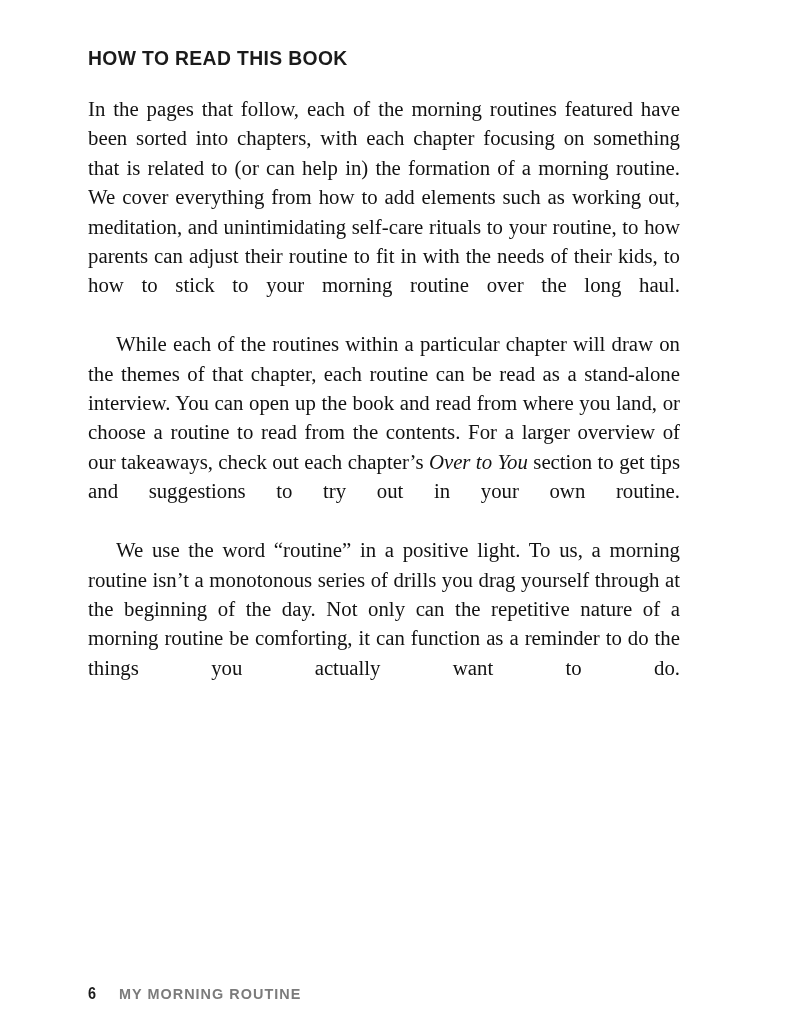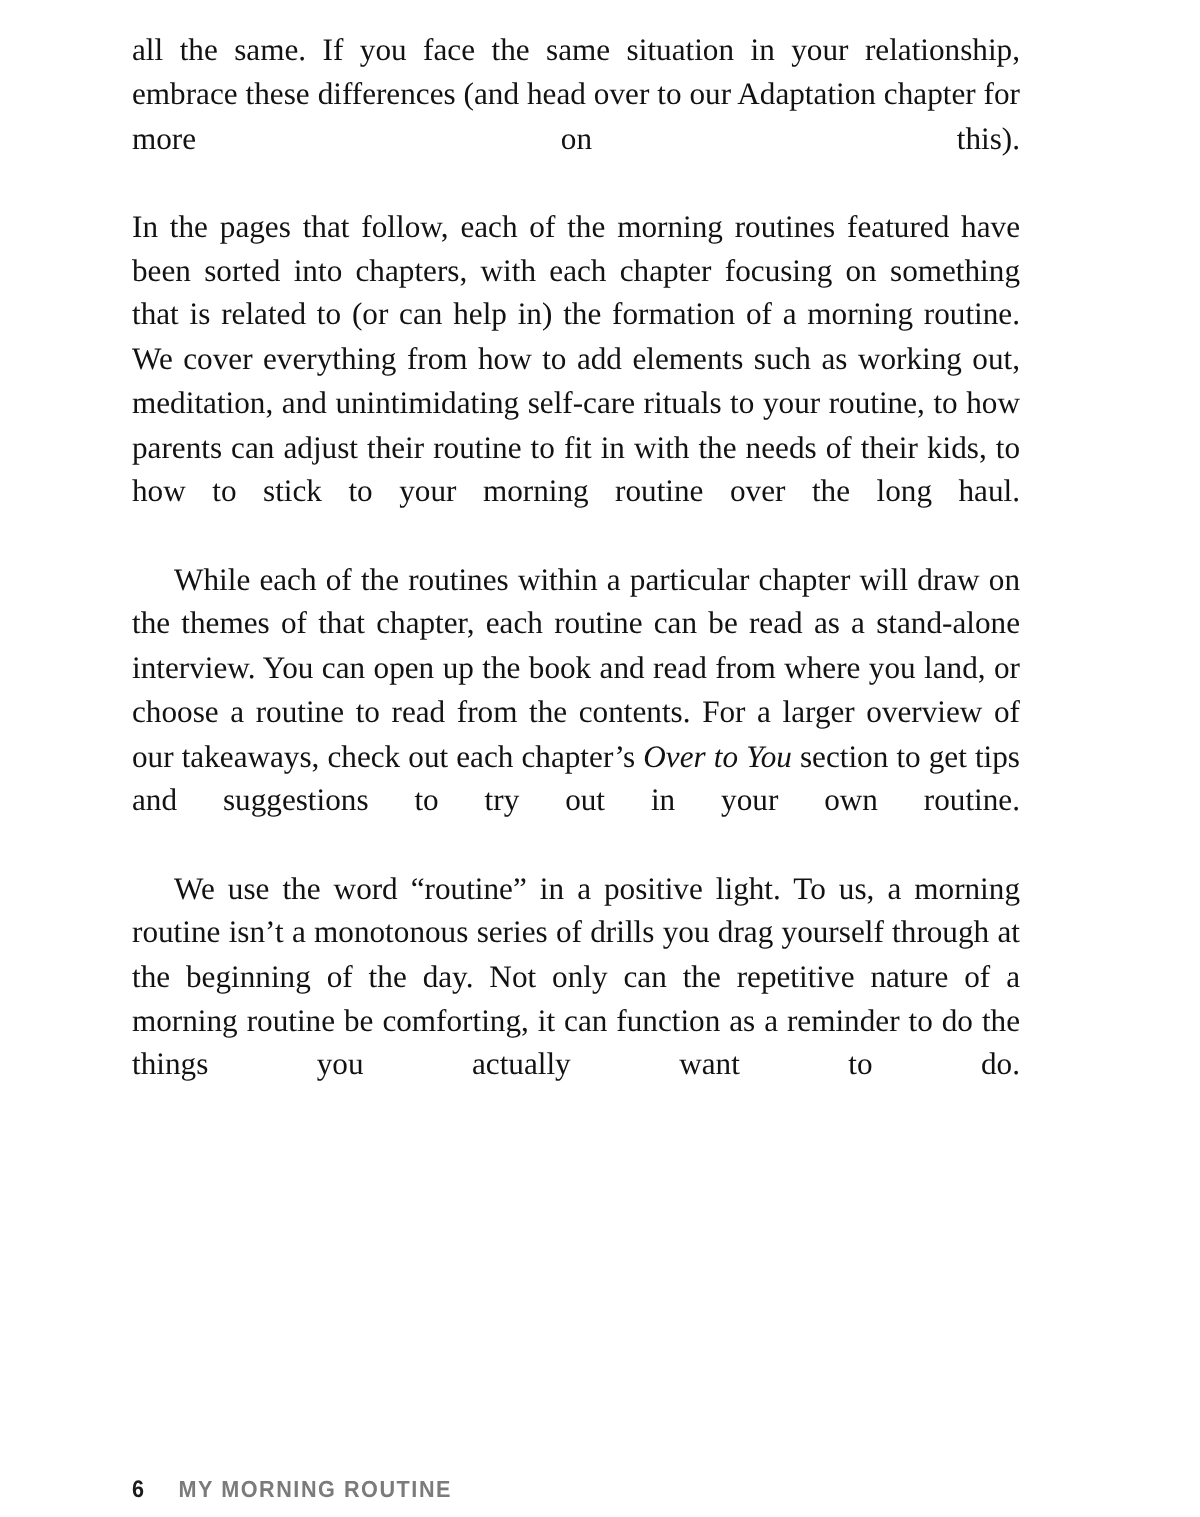--- a/index.html
+++ b/index.html
@@ -117,22 +117,24 @@
     white-space: nowrap;
   }
 </style>
 </head>
 <body>
 
 <div class="page">
 
   <div class="content">
 
-    <p class="body-text para-continued">all the same. If you face the same situation in your relationship, embrace these differences (and head over to our Adaptation chapter for more on this).</p>
 
+    <div class="heading-block">
+      <h2 class="section-heading">HOW TO READ THIS BOOK</h2>
+    </div>
 
     <p class="body-text para-flush">In the pages that follow, each of the morning routines featured have been sorted into chapters, with each chapter focusing on something that is related to (or can help in) the formation of a morning routine. We cover everything from how to add elements such as working out, meditation, and unintimidating self-care rituals to your routine, to how parents can adjust their routine to fit in with the needs of their kids, to how to stick to your morning routine over the long haul.</p>
 
     <p class="body-text para-indent"><span>While each of the routines within a particular chapter will draw on the themes of that chapter, each routine can be read as a stand-alone interview. You can open up the book and read from where you land, or choose a routine to read from the contents. For a larger overview of our takeaways, check out each chapter’s </span><em class="em-title">Over to You</em><span> section to get tips and suggestions to try out in your own routine.</span></p>
 
     <p class="body-text para-indent">We use the word “routine” in a positive light. To us, a morning routine isn’t a monotonous series of drills you drag yourself through at the beginning of the day. Not only can the repetitive nature of a morning routine be comforting, it can function as a reminder to do the things you actually want to do.</p>
 
   </div>
 
   <div class="footer">

